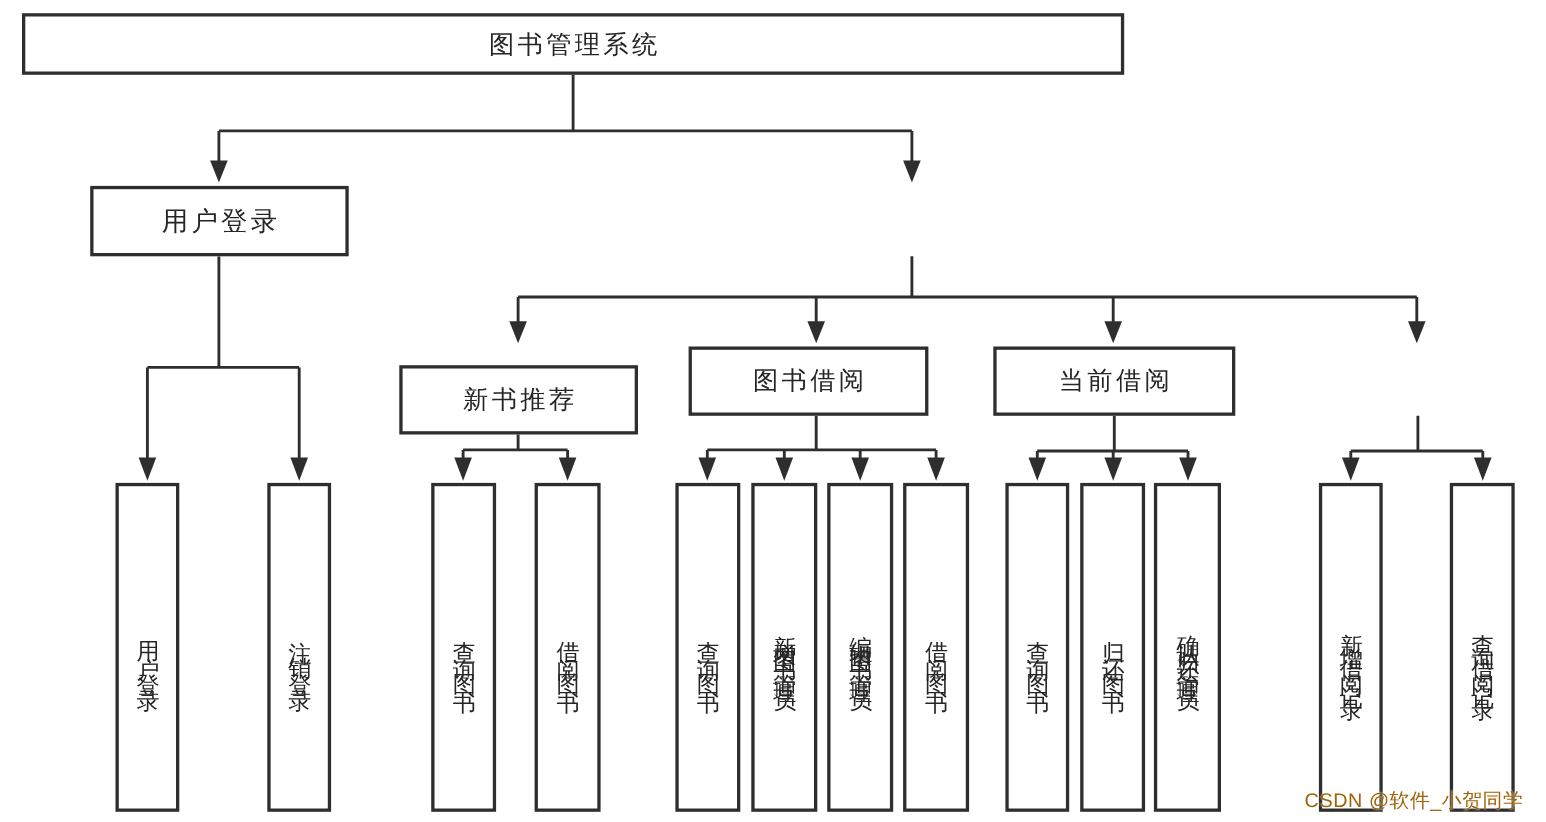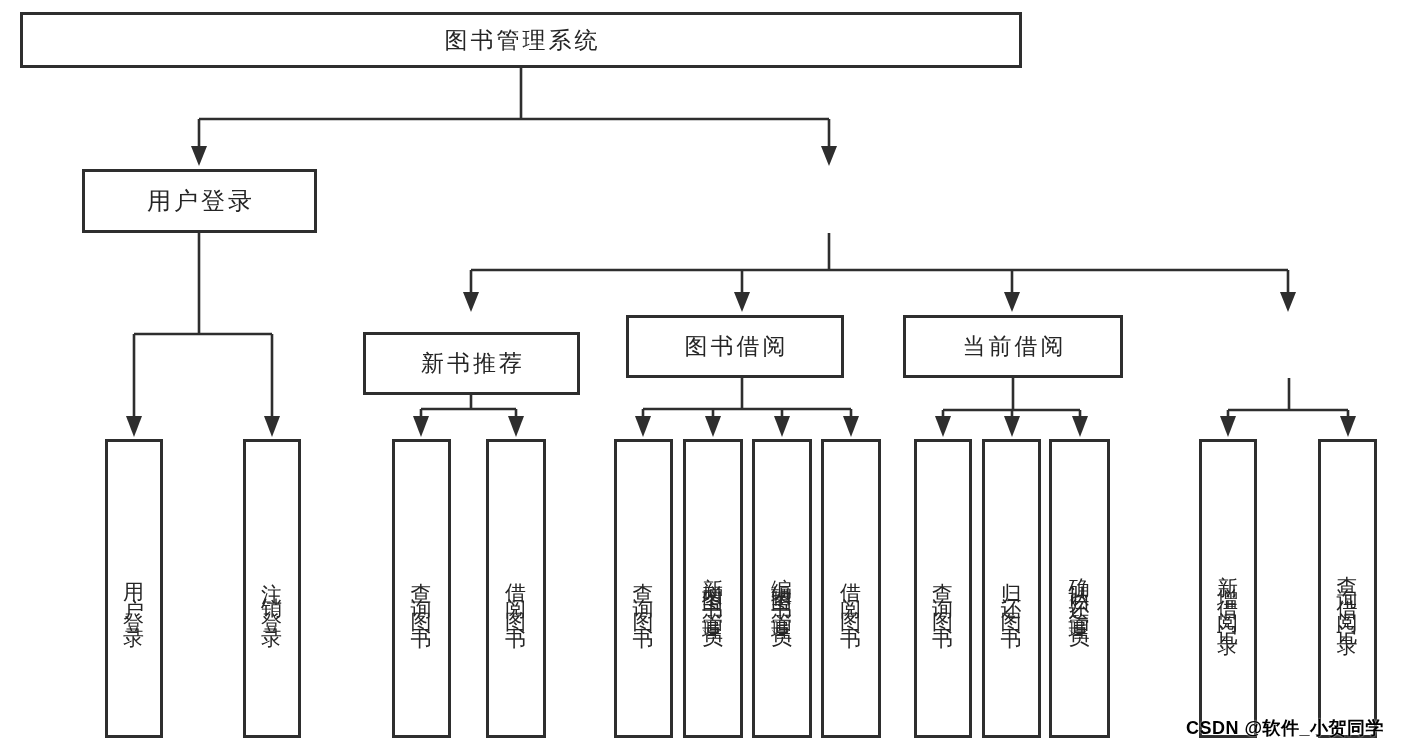--- a/index.html
+++ b/index.html
@@ -21,23 +21,22 @@
   .vbox{top:439px;height:299px;}
   .vlabel{
     writing-mode:vertical-rl;text-orientation:mixed;
     font-size:21px;line-height:1;white-space:nowrap;
   }
   .ls-4{letter-spacing:15px;margin-bottom:-15px;}
   .ls-6{letter-spacing:12px;margin-bottom:-12px;}
   .ls-9{letter-spacing:7px;margin-bottom:-7px;}
   .watermark{
     position:absolute;left:1186px;top:716px;z-index:5;
-    font-size:18px;letter-spacing:0.5px;color:#000000;white-space:nowrap;
+    font-size:18px;letter-spacing:0.5px;color:#a16207;white-space:nowrap;
     text-shadow:0 0 2px #ffffff;
-    font-weight:bold;
   }
 </style>
 </head>
 <body>
 
 <div class="stage">
 
   <svg class="wires" width="1405" height="747" viewBox="0 0 1405 747">
     <g>
       <path d="M521 68 V119 M199 119 H829 M199 119 V150 M829 119 V150"></path>

